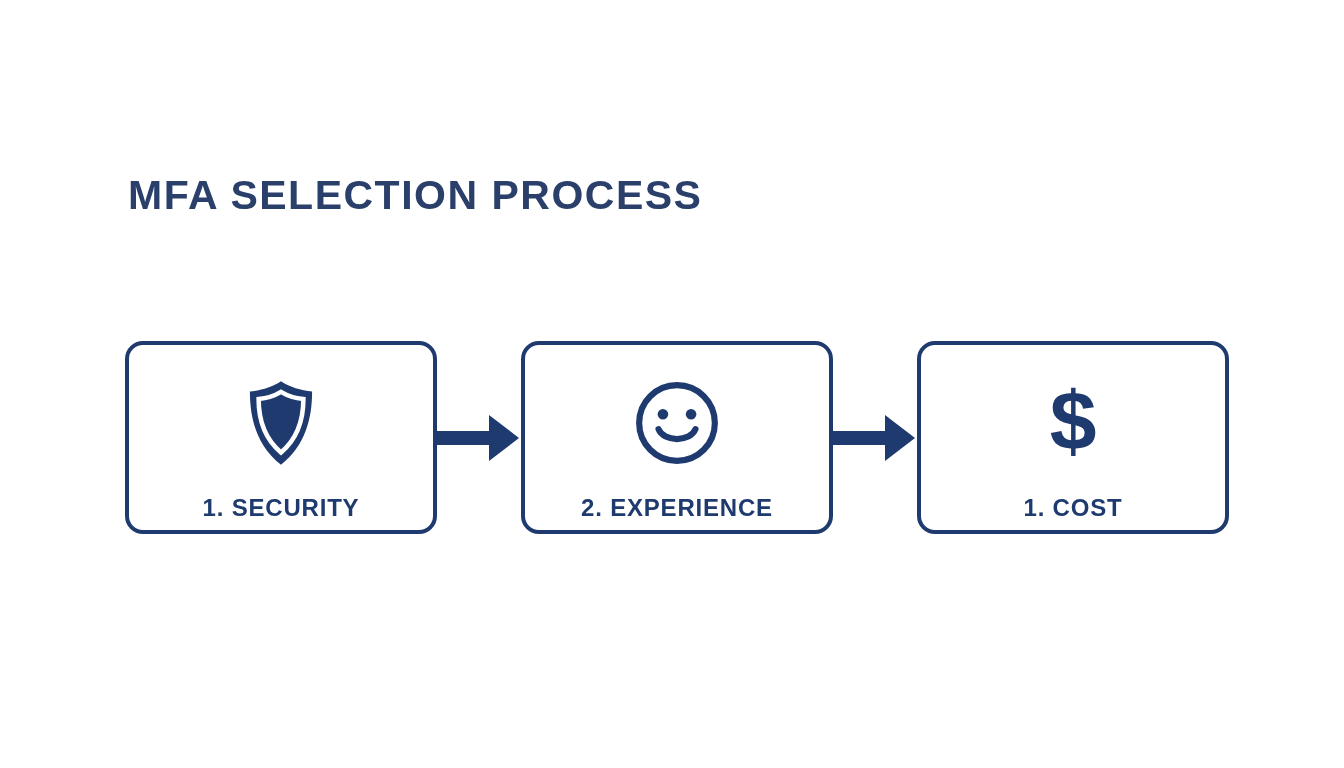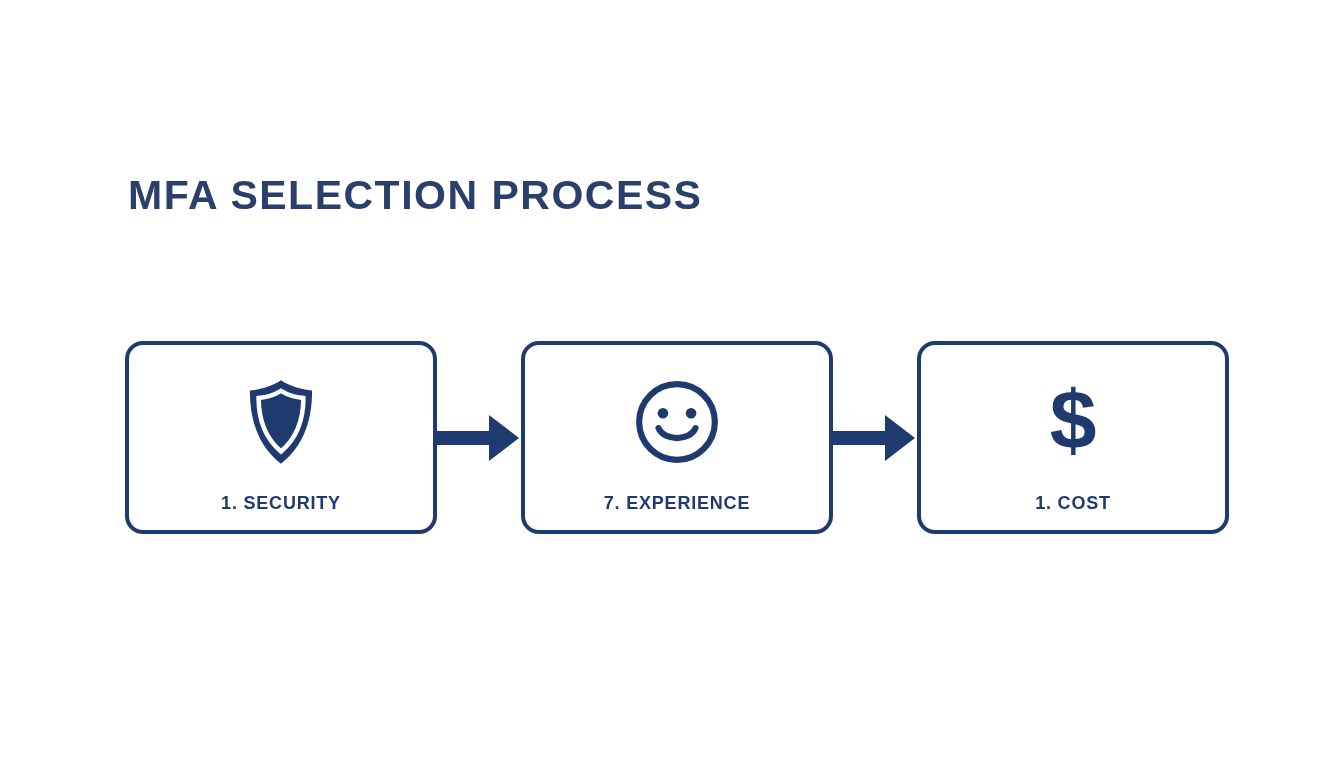--- a/index.html
+++ b/index.html
@@ -54,25 +54,25 @@
   .icon-area {
     flex: 1;
     display: flex;
     align-items: center;
     justify-content: center;
     width: 100%;
     padding-top: 10px;
   }
 
   .step-label {
-    font-size: 18px;
+    font-size: 24px;
     font-weight: bold;
     letter-spacing: 0.8px;
     color: var(--navy, #1e3a6e);
-    padding-bottom: 16px;
+    padding-bottom: 8px;
     white-space: nowrap;
   }
 
   .connector {
     width: 84px;
     height: 193px;
     display: flex;
     align-items: center;
     justify-content: center;
   }
@@ -121,21 +121,21 @@
       <div class="icon-area">
         <span>
           <svg width="88" height="88" viewBox="0 0 100 100" aria-hidden="true">
             <circle cx="50" cy="50" r="43" fill="none" stroke="#1e3a6e" stroke-width="7"></circle>
             <circle cx="34" cy="40" r="6" fill="#1e3a6e"></circle>
             <circle cx="66" cy="40" r="6" fill="#1e3a6e"></circle>
             <path d="M29 57 C 35 72, 65 72, 71 57" fill="none" stroke="#1e3a6e" stroke-width="7" stroke-linecap="round"></path>
           </svg>
         </span>
       </div>
-      <div class="step-label">7. EXPERIENCE</div>
+      <div class="step-label">2. EXPERIENCE</div>
     </div>
 
     <div class="connector">
       <span>
         <svg width="84" height="52" viewBox="0 0 84 52" aria-hidden="true">
           <rect x="0" y="19" width="54" height="14" fill="#1e3a6e"></rect>
           <polygon points="52,3 82,26 52,49" fill="#1e3a6e"></polygon>
         </svg>
       </span>
     </div>

